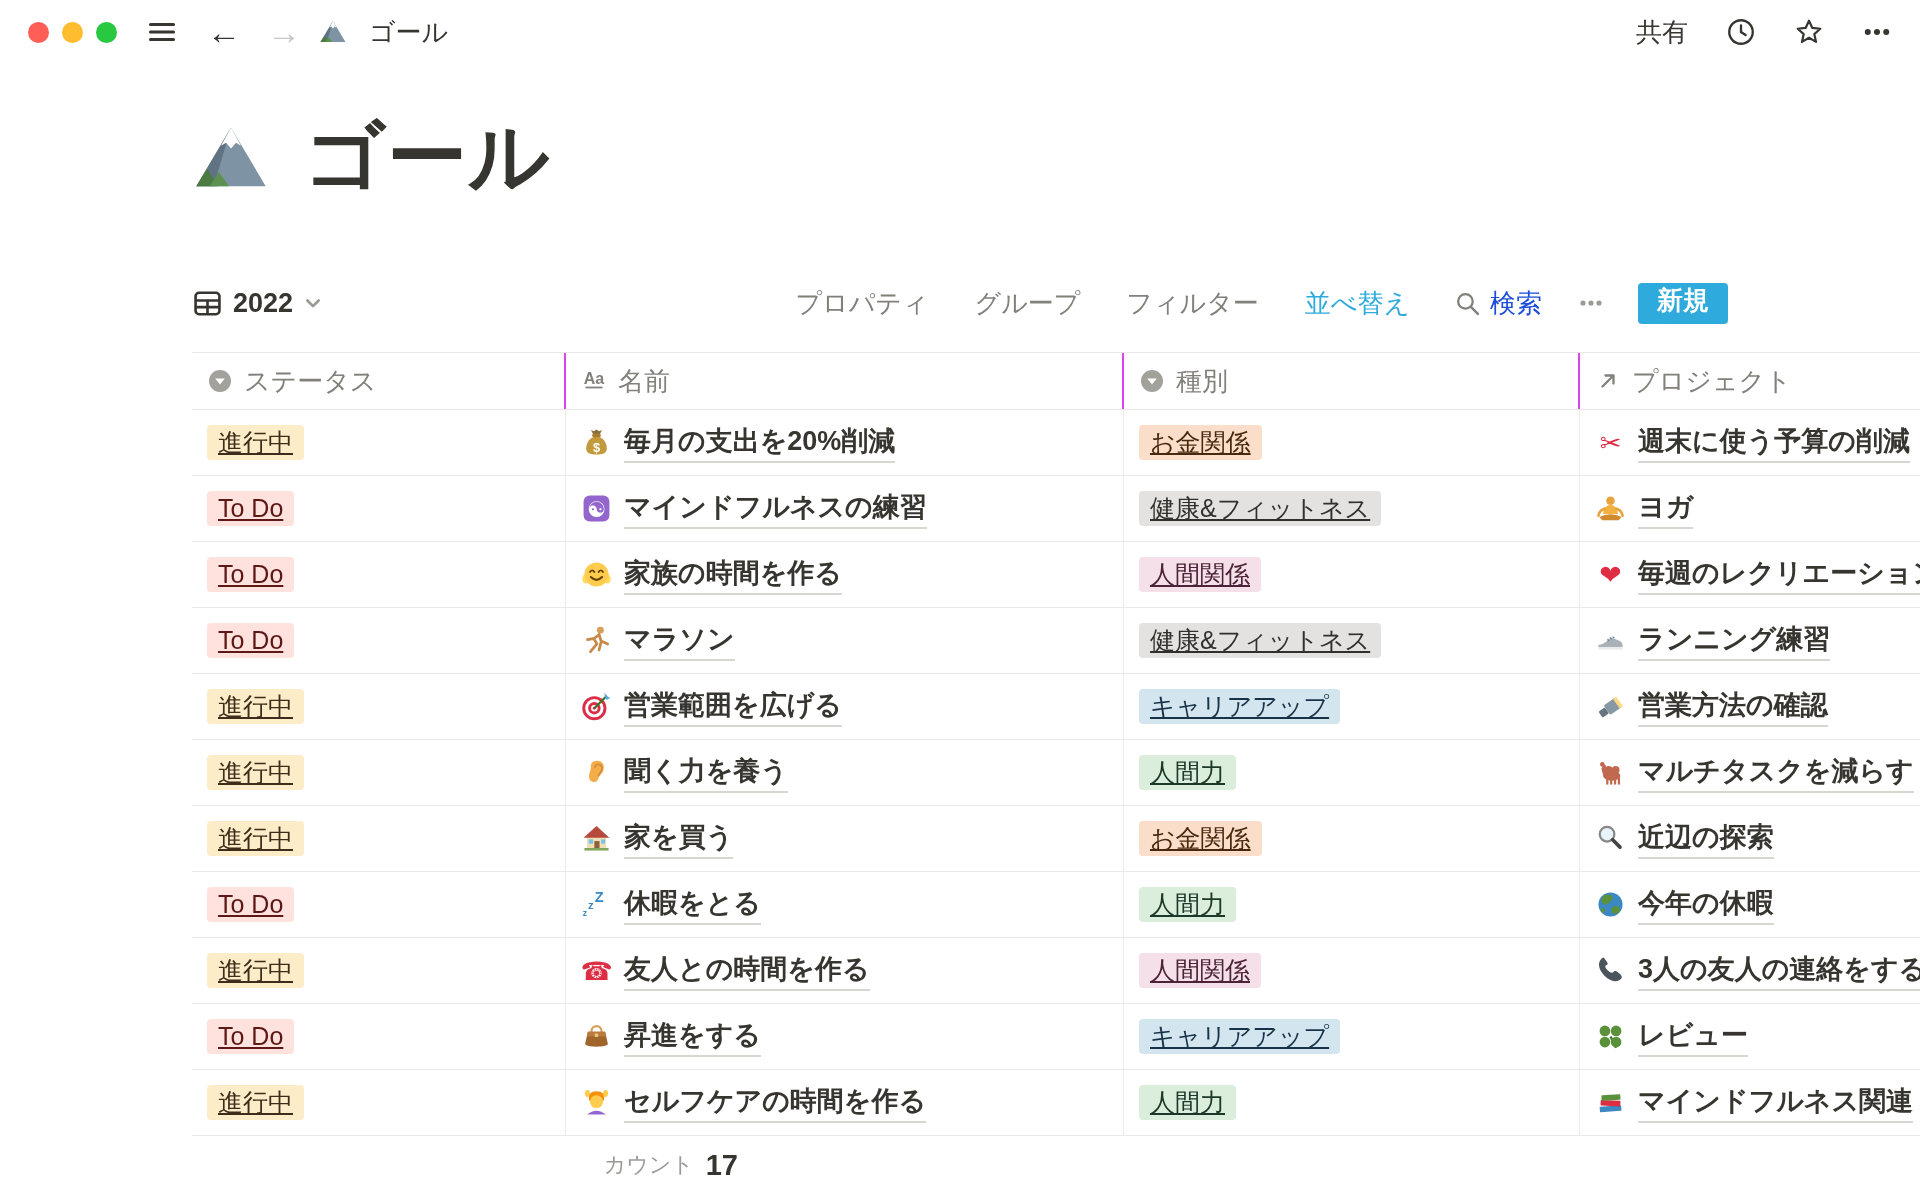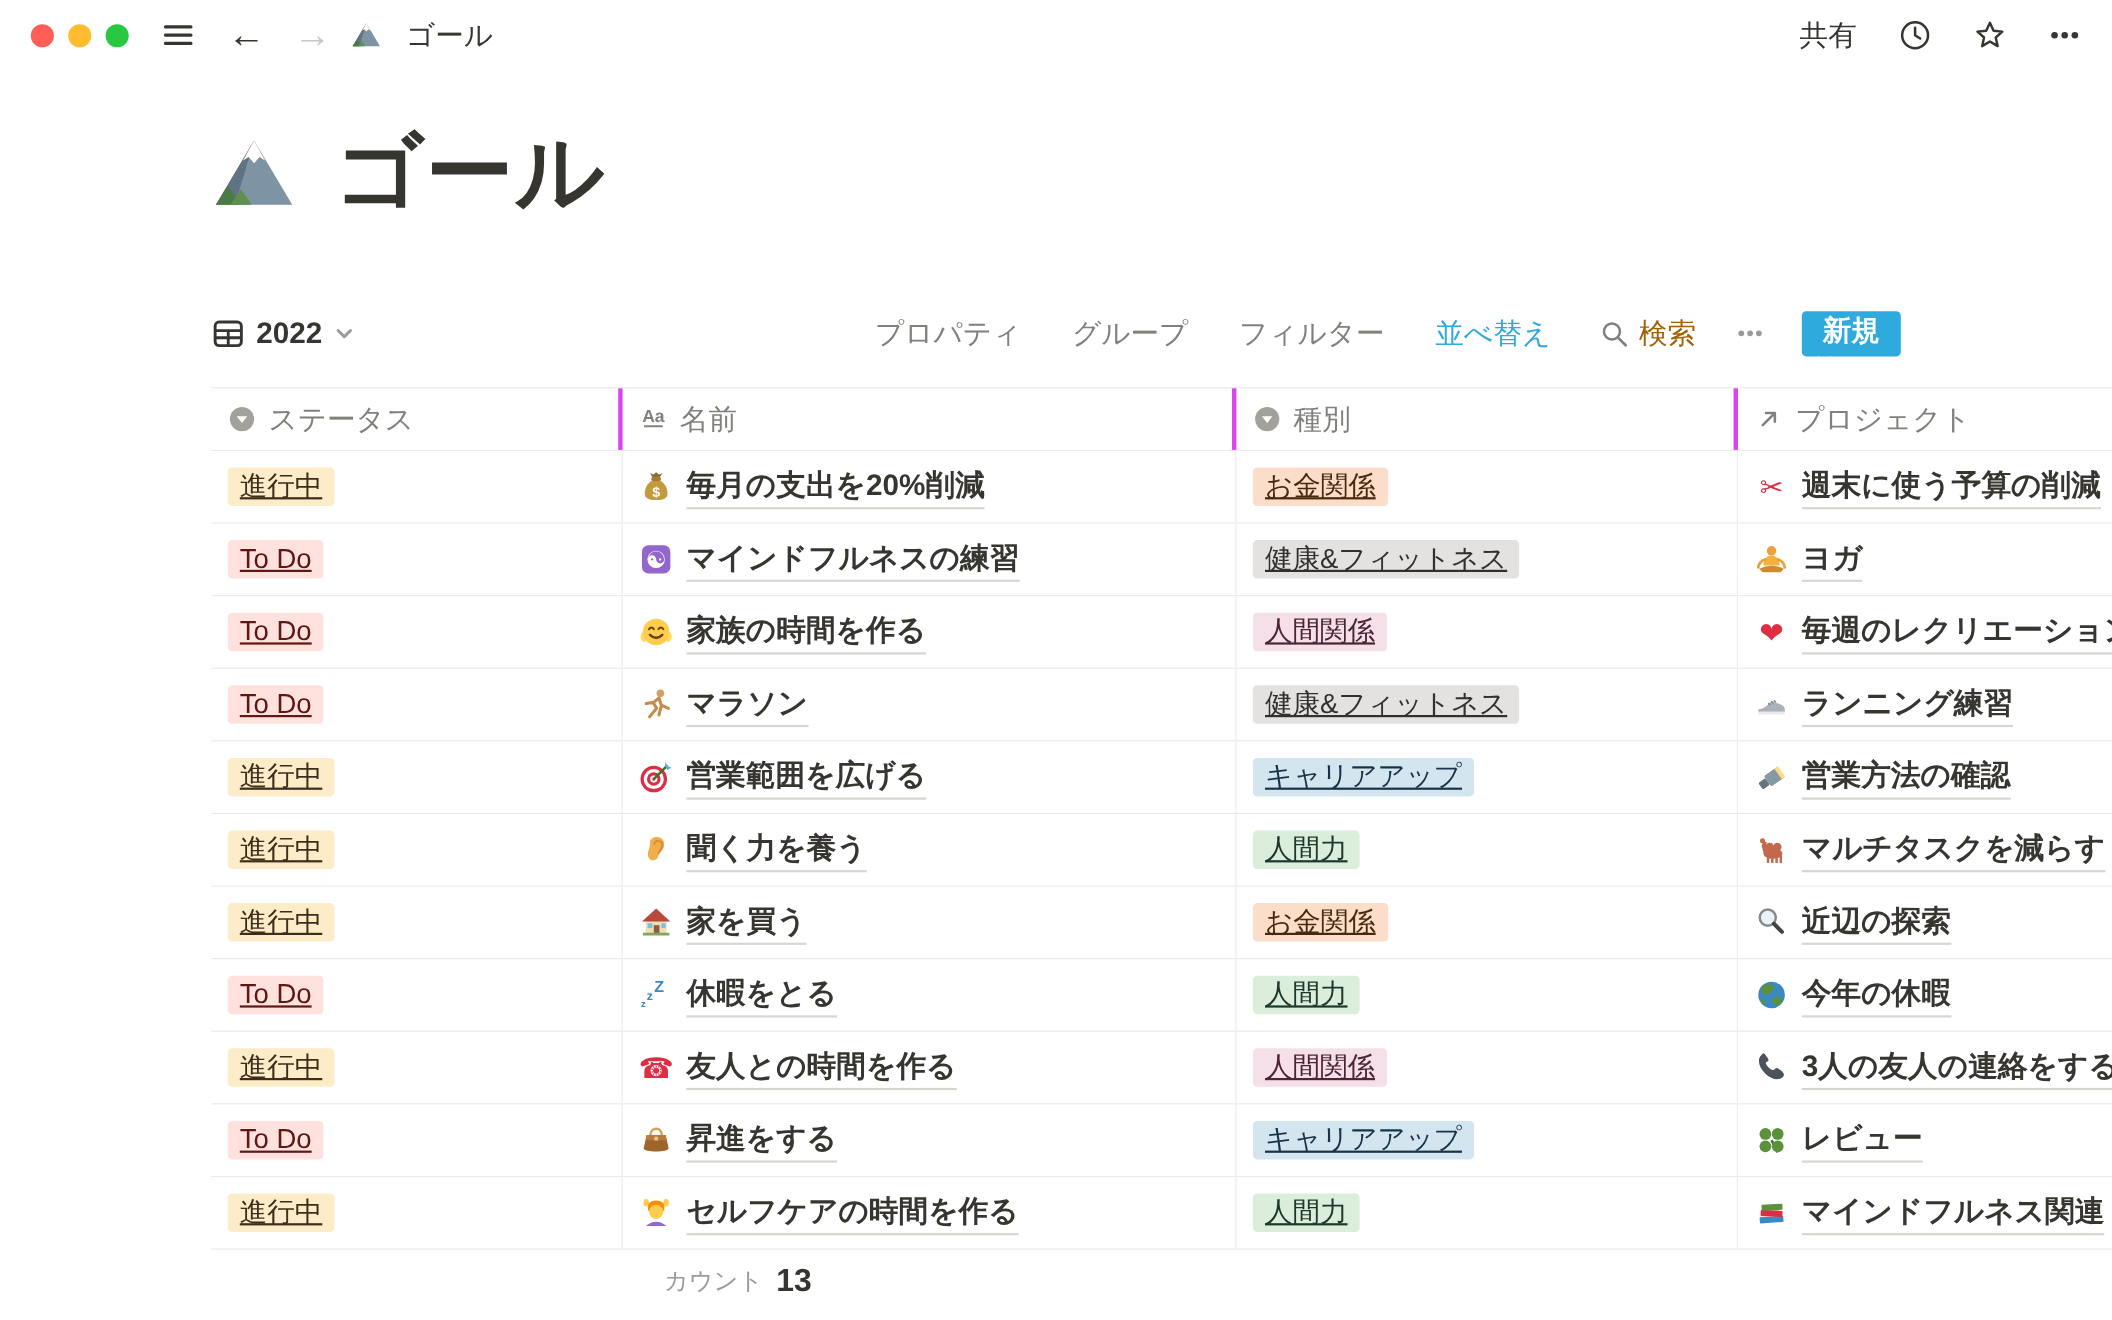--- a/index.html
+++ b/index.html
@@ -33,39 +33,39 @@
   .page-title{font-size:80px;font-weight:700;letter-spacing:1px;}
 
   
   .toolbar{position:absolute;left:192px;right:192px;top:278px;height:50px;display:flex;align-items:center;}
   .view-switch{display:flex;align-items:center;gap:10px;}
   .view-switch .vicon{width:31px;height:31px;}
   .view-label{font-size:27px;font-weight:700;}
   .chev{width:20px;height:20px;color:#9B9A97;}
   .tmenu{margin-left:auto;display:flex;align-items:center;gap:46px;font-size:26px;color:#82807B;}
   .tmenu .active{color:#2EAADC;}
-  .searchbox{display:flex;align-items:center;gap:9px;margin-left:44px;color:#a16207;font-size:26px;}
+  .searchbox{display:flex;align-items:center;gap:9px;margin-left:44px;color:#1d4ed8;font-size:26px;}
   .sicon{width:27px;height:27px;}
   .tdots{width:26px;height:26px;color:#9B9A97;margin-left:36px;}
   .new-btn{display:flex;align-items:stretch;margin-left:34px;height:41px;border-radius:4px;overflow:hidden;color:#fff;}
   .new-btn .main{display:flex;align-items:center;padding:0 19px;font-size:26px;font-weight:700;}
   .new-btn .divider{width:1px;background:rgba(255,255,255,.38);}
   .new-btn .chevpart{display:flex;align-items:center;padding:0 11px;}
   .new-btn .chev{color:#fff;width:19px;height:19px;}
 
   
   .table{position:absolute;left:192px;top:352px;width:2070px;}
   .thead{display:flex;height:58px;align-items:center;border-top:1px solid #E9E9E7;border-bottom:1px solid #E9E9E7;color:#82807B;font-size:26px;}
   .hcell{display:flex;align-items:center;gap:11px;height:100%;padding:0 15px;}
   .hicon{width:26px;height:26px;}
   .c1{width:374px;}
   .c2{width:558px;}
   .c3{width:456px;}
   .c4{width:682px;}
-  .thead .c1,.thead .c2,.thead .c3{border-right:4px solid #d946ef;}
+  .thead .c1,.thead .c2,.thead .c3{border-right:2px solid #d946ef;}
   .row{display:flex;height:66px;align-items:center;border-bottom:1px solid #E9E9E7;}
   .cell{display:flex;align-items:center;height:100%;padding:0 15px;}
   .cell.c1,.cell.c2,.cell.c3{border-right:1px solid #EDECEA;}
   .badge{display:inline-block;padding:0 11px;border-radius:4px;font-size:25px;line-height:35px;text-decoration:underline;}
   .emo{width:31px;height:31px;flex:0 0 auto;margin-right:12px;}
   .link{font-size:27px;font-weight:700;border-bottom:2px solid #D8D6D1;padding-bottom:2px;}
   .tfoot{display:flex;height:58px;align-items:center;color:#9B9A97;}
   .fcell{display:flex;align-items:center;justify-content:flex-end;height:100%;padding:0 12px;}
   .calc-label{font-size:26px;color:#C0BEBA;}
   .fchev{width:16px;height:16px;color:#C0BEBA;margin-left:6px;}
@@ -553,18 +553,18 @@
             </svg>
           </span>
           <span class="link">マインドフルネス関連</span>
         </div>
       </div>
     </div>
 
   <div class="tfoot">
     <div class="fcell c2">
       <span class="count-label">カウント</span>
-      <span class="count-value">13</span>
+      <span class="count-value">17</span>
     </div>
     <div class="fcell c3"></div>
     <div class="fcell c4"></div>
   </div>
 </div>
 
 </body></html>

